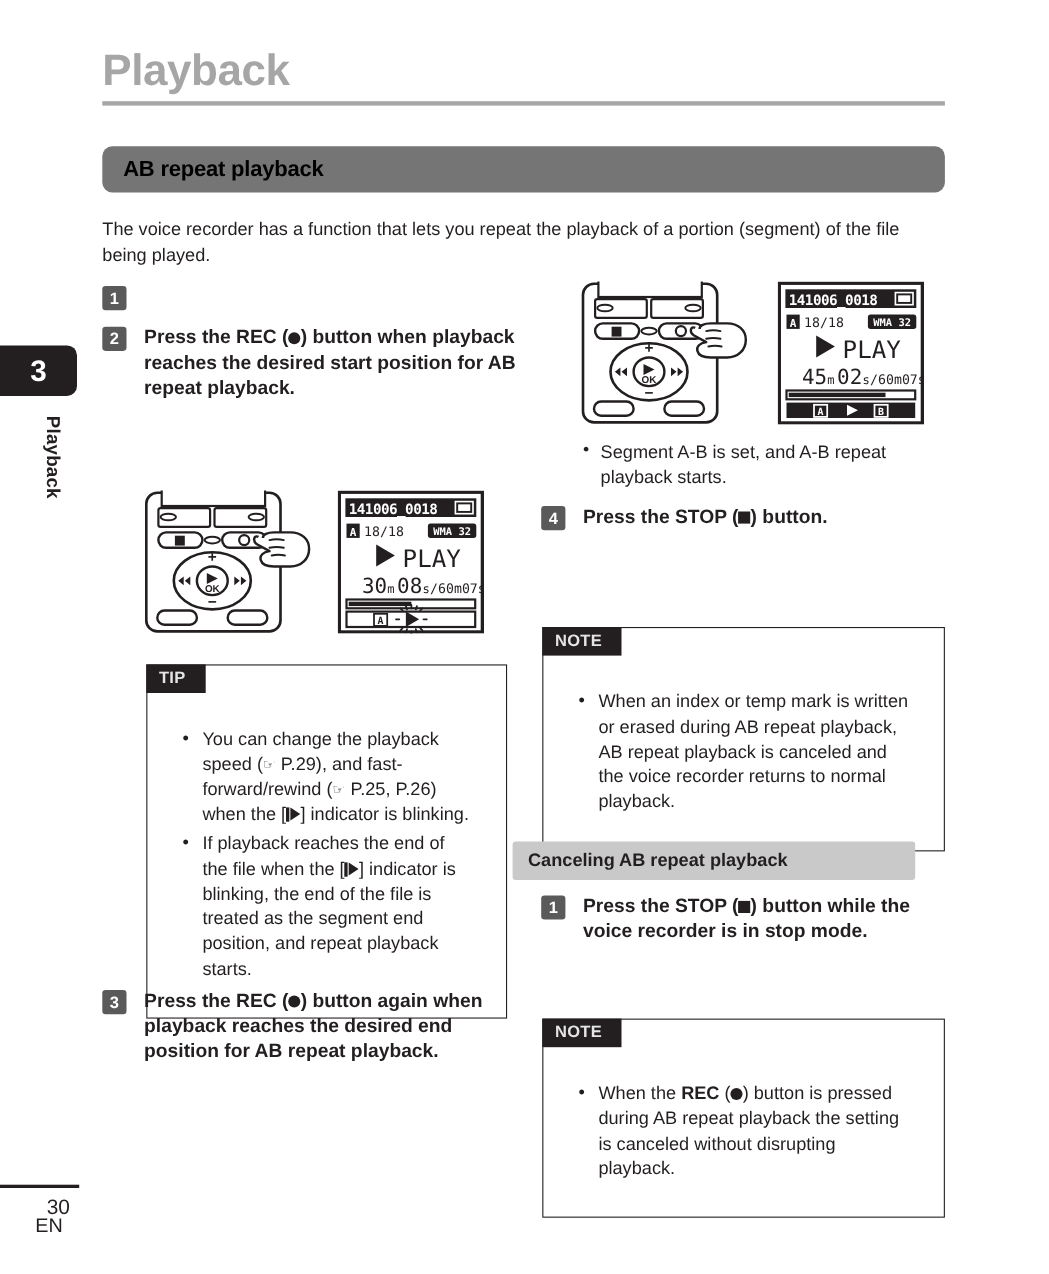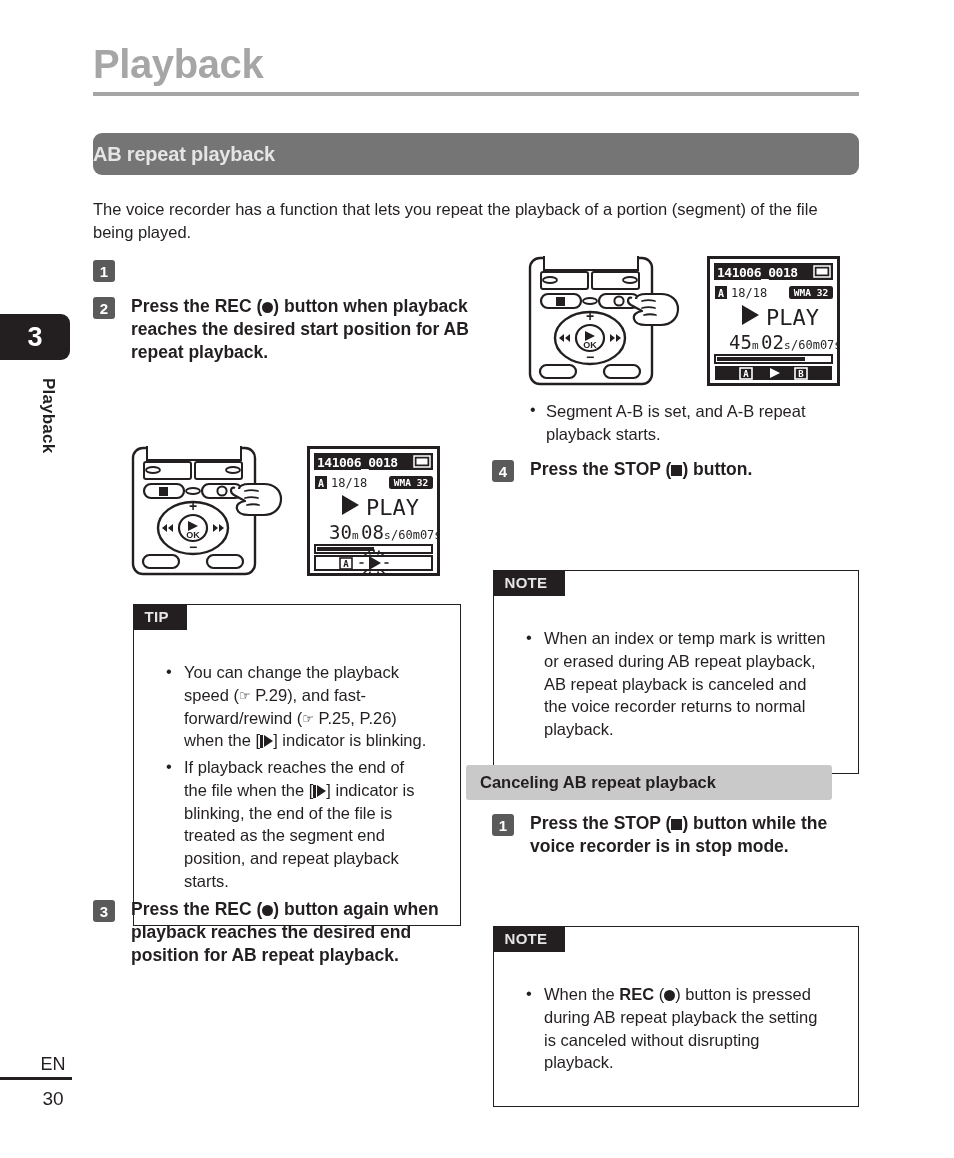--- a/index.html
+++ b/index.html
@@ -45,23 +45,22 @@
     font-weight: bold;
     writing-mode: vertical-rl;
     text-orientation: mixed;
     letter-spacing: 0.2px;
   }
 
   
   .footer-lang {
     position: absolute;
     left: 32px;
-    top: 1054px;
+    top: 1104px;
     width: 42px;
-    text-align: center;
     font-size: 18px;
     color: #231f20;
   }
   .footer-rule {
     position: absolute;
     left: 0;
     top: 1077px;
     width: 72px;
     height: 3px;
     background: #231f20;
@@ -100,23 +99,24 @@
     left: 93px;
     top: 133px;
     width: 766px;
     height: 42px;
     background: #757575;
     border-radius: 9px;
     display: flex;
     align-items: center;
   }
   .section-bar span {
-    color: #e5e5e5;
+    color: #000000;
     font-size: 20px;
     font-weight: bold;
+    margin-left: 19px;
     letter-spacing: -0.2px;
   }
 
   
   .col-left {
     position: absolute;
     left: 93px;
     top: 198px;
     width: 378px;
   }

